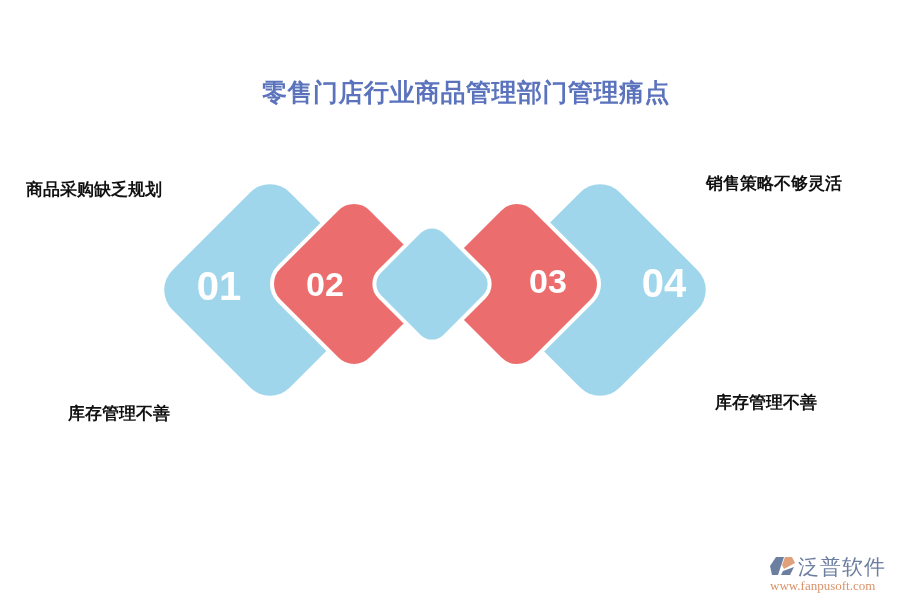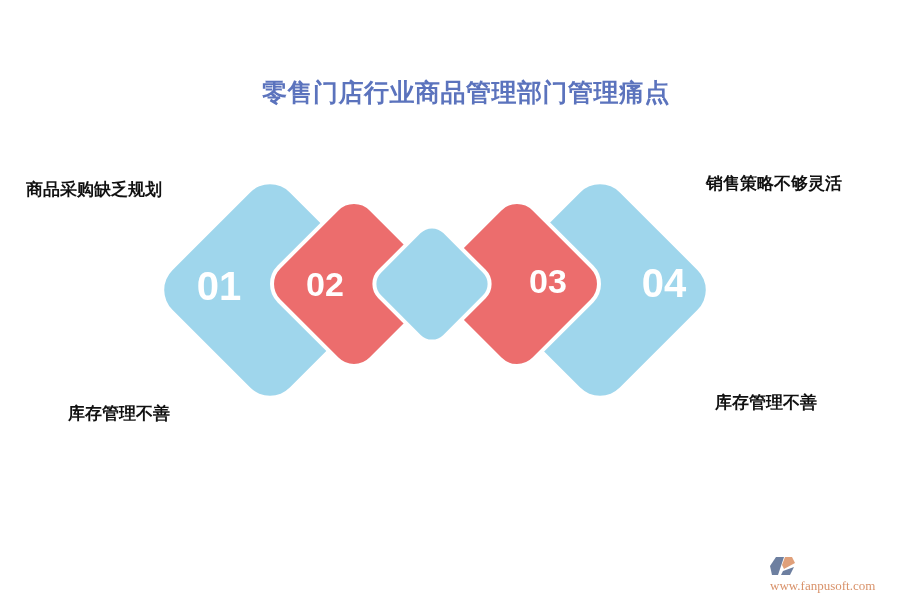--- a/index.html
+++ b/index.html
@@ -52,14 +52,15 @@
   <text class="num" x="548" y="293" font-size="34" text-anchor="middle">03</text>
   <text class="num" x="664" y="297" font-size="40" text-anchor="middle">04</text>
 </svg>
 
 <div class="logo">
   <svg class="logo-icon" viewBox="0 0 26 22">
     <polygon points="6,2 14,2 8,20 2,20 0,11" fill="#6d7fa0"></polygon>
     <polygon points="15,2 22,2 25,8 14,14 12,10" fill="#e0a07a"></polygon>
     <polygon points="13,16 24,12 20,20 11,20" fill="#6d7fa0"></polygon>
   </svg>
+  <div class="logo-text">泛普软件</div>
   <div class="logo-url">www.fanpusoft.com</div>
 </div>
 
 </body></html>

